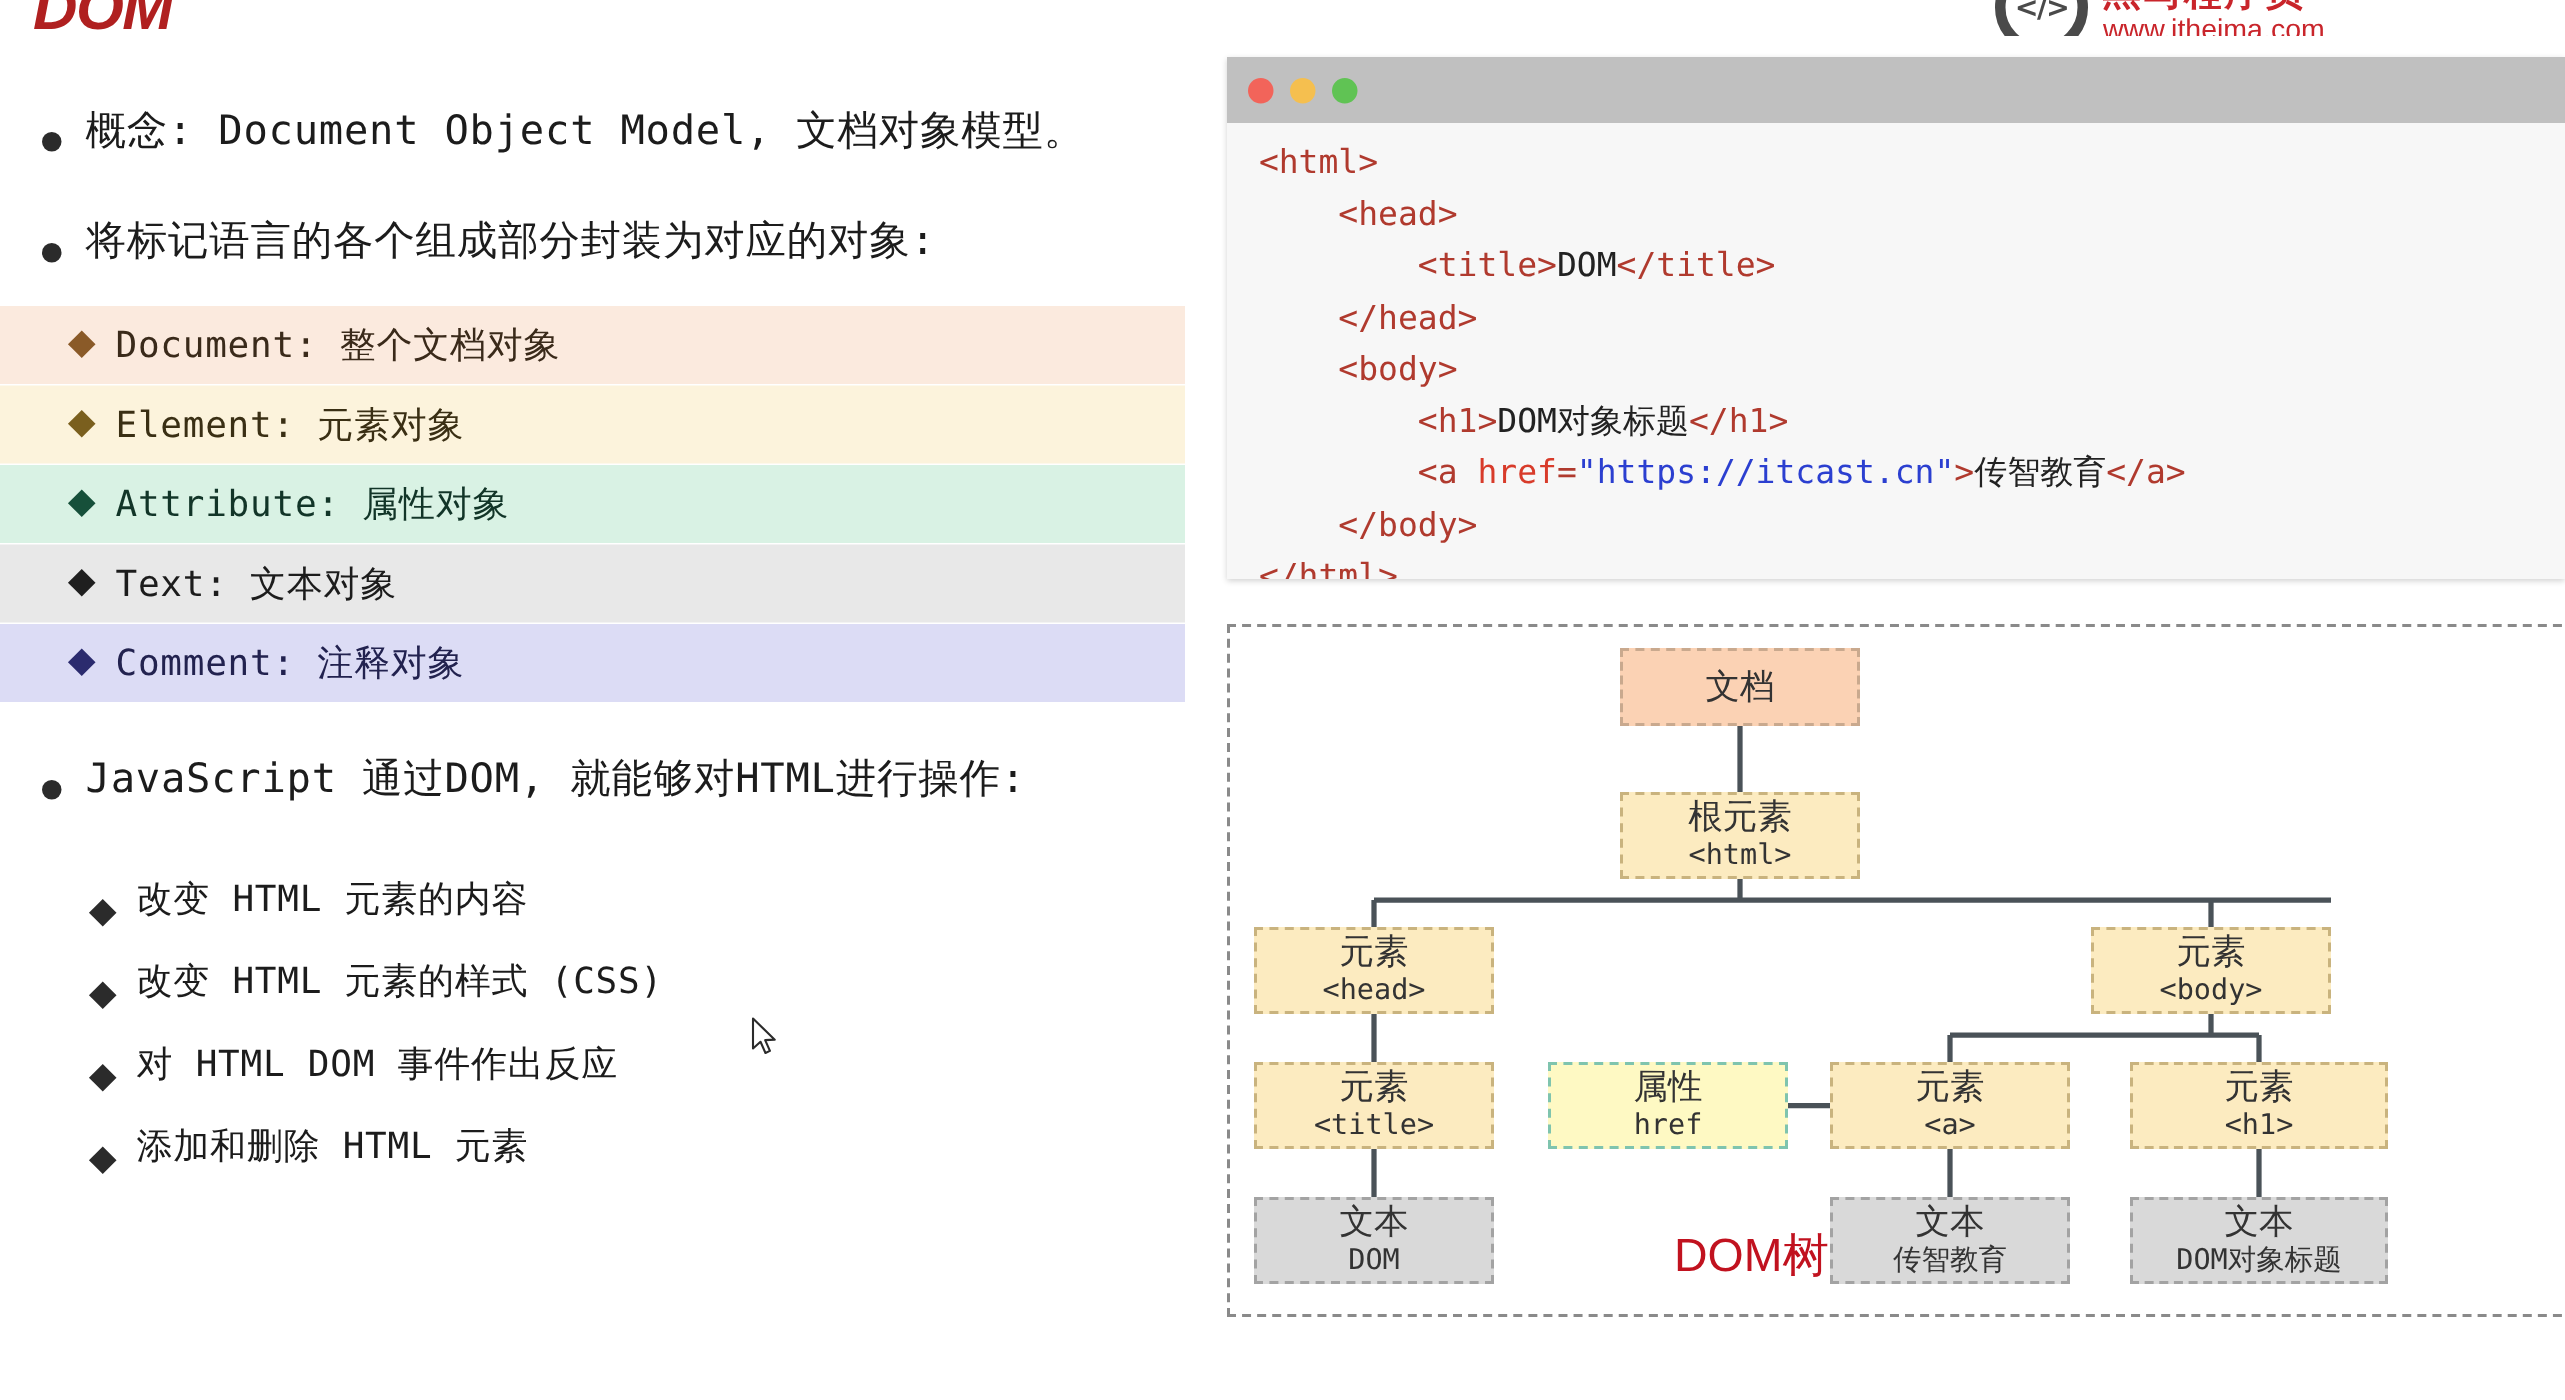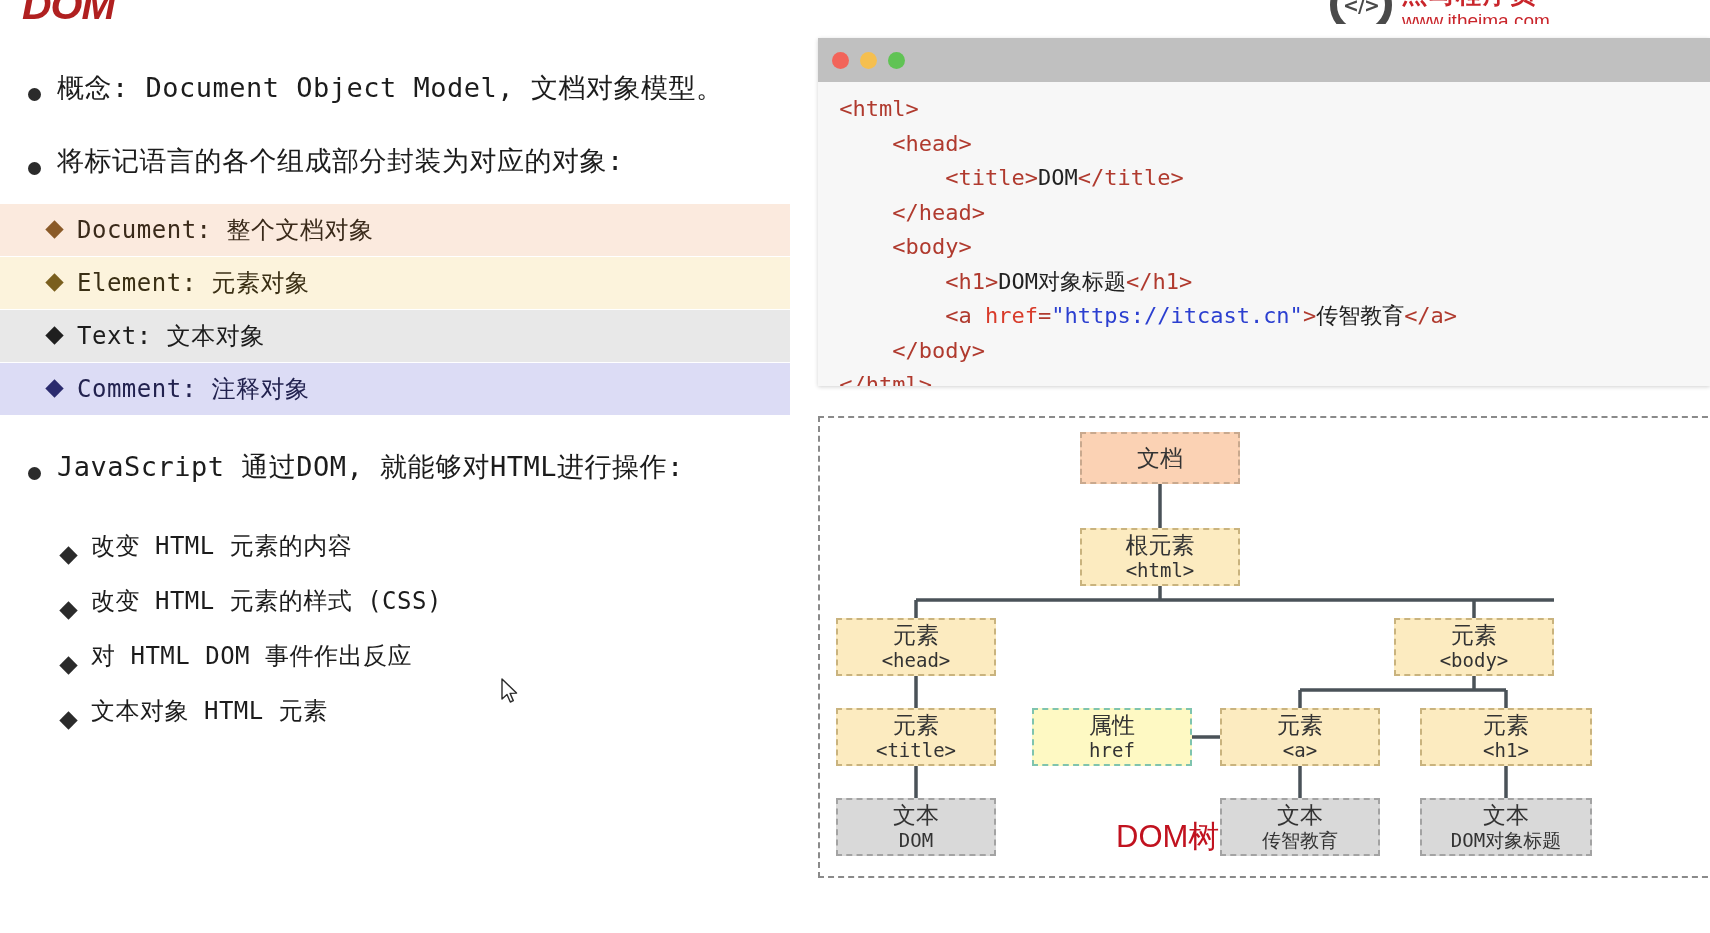--- a/index.html
+++ b/index.html
@@ -277,20 +277,24 @@
 
   <div id="bands" style="margin-top:24px;">
       <div class="band" style="background: rgb(251, 234, 222);">
         <div class="diamond" style="background: rgb(138, 90, 40);"></div>
         <div class="band-text" style="color: rgb(58, 42, 26);">Document: 整个文档对象</div>
       </div>
       <div class="band" style="background: rgb(252, 243, 220);">
         <div class="diamond" style="background: rgb(122, 95, 30);"></div>
         <div class="band-text" style="color: rgb(58, 47, 20);">Element: 元素对象</div>
       </div>
+      <div class="band" style="background: rgb(217, 242, 228);">
+        <div class="diamond" style="background: rgb(22, 80, 58);"></div>
+        <div class="band-text" style="color: rgb(18, 53, 40);">Attribute: 属性对象</div>
+      </div>
       <div class="band" style="background: rgb(232, 232, 232);">
         <div class="diamond" style="background: rgb(31, 31, 31);"></div>
         <div class="band-text" style="color: rgb(28, 28, 28);">Text: 文本对象</div>
       </div>
       <div class="band" style="background: rgb(220, 220, 245);">
         <div class="diamond" style="background: rgb(43, 43, 110);"></div>
         <div class="band-text" style="color: rgb(34, 34, 79);">Comment: 注释对象</div>
       </div>
     </div>
 
@@ -307,21 +311,21 @@
       <div class="sub-row">
         <div class="sub-diamond"></div>
         <div class="sub-text">改变 HTML 元素的样式 (CSS)</div>
       </div>
       <div class="sub-row">
         <div class="sub-diamond"></div>
         <div class="sub-text">对 HTML DOM 事件作出反应</div>
       </div>
       <div class="sub-row">
         <div class="sub-diamond"></div>
-        <div class="sub-text">文本对象 HTML 元素</div>
+        <div class="sub-text">添加和删除 HTML 元素</div>
       </div>
     </div>
 </div>
 
 <div id="right-col">
 
   <div id="code-window">
     <div id="titlebar">
         <div class="tl-dot" style="background: rgb(242, 100, 90);"></div>
         <div class="tl-dot" style="background: rgb(245, 191, 79);"></div>

